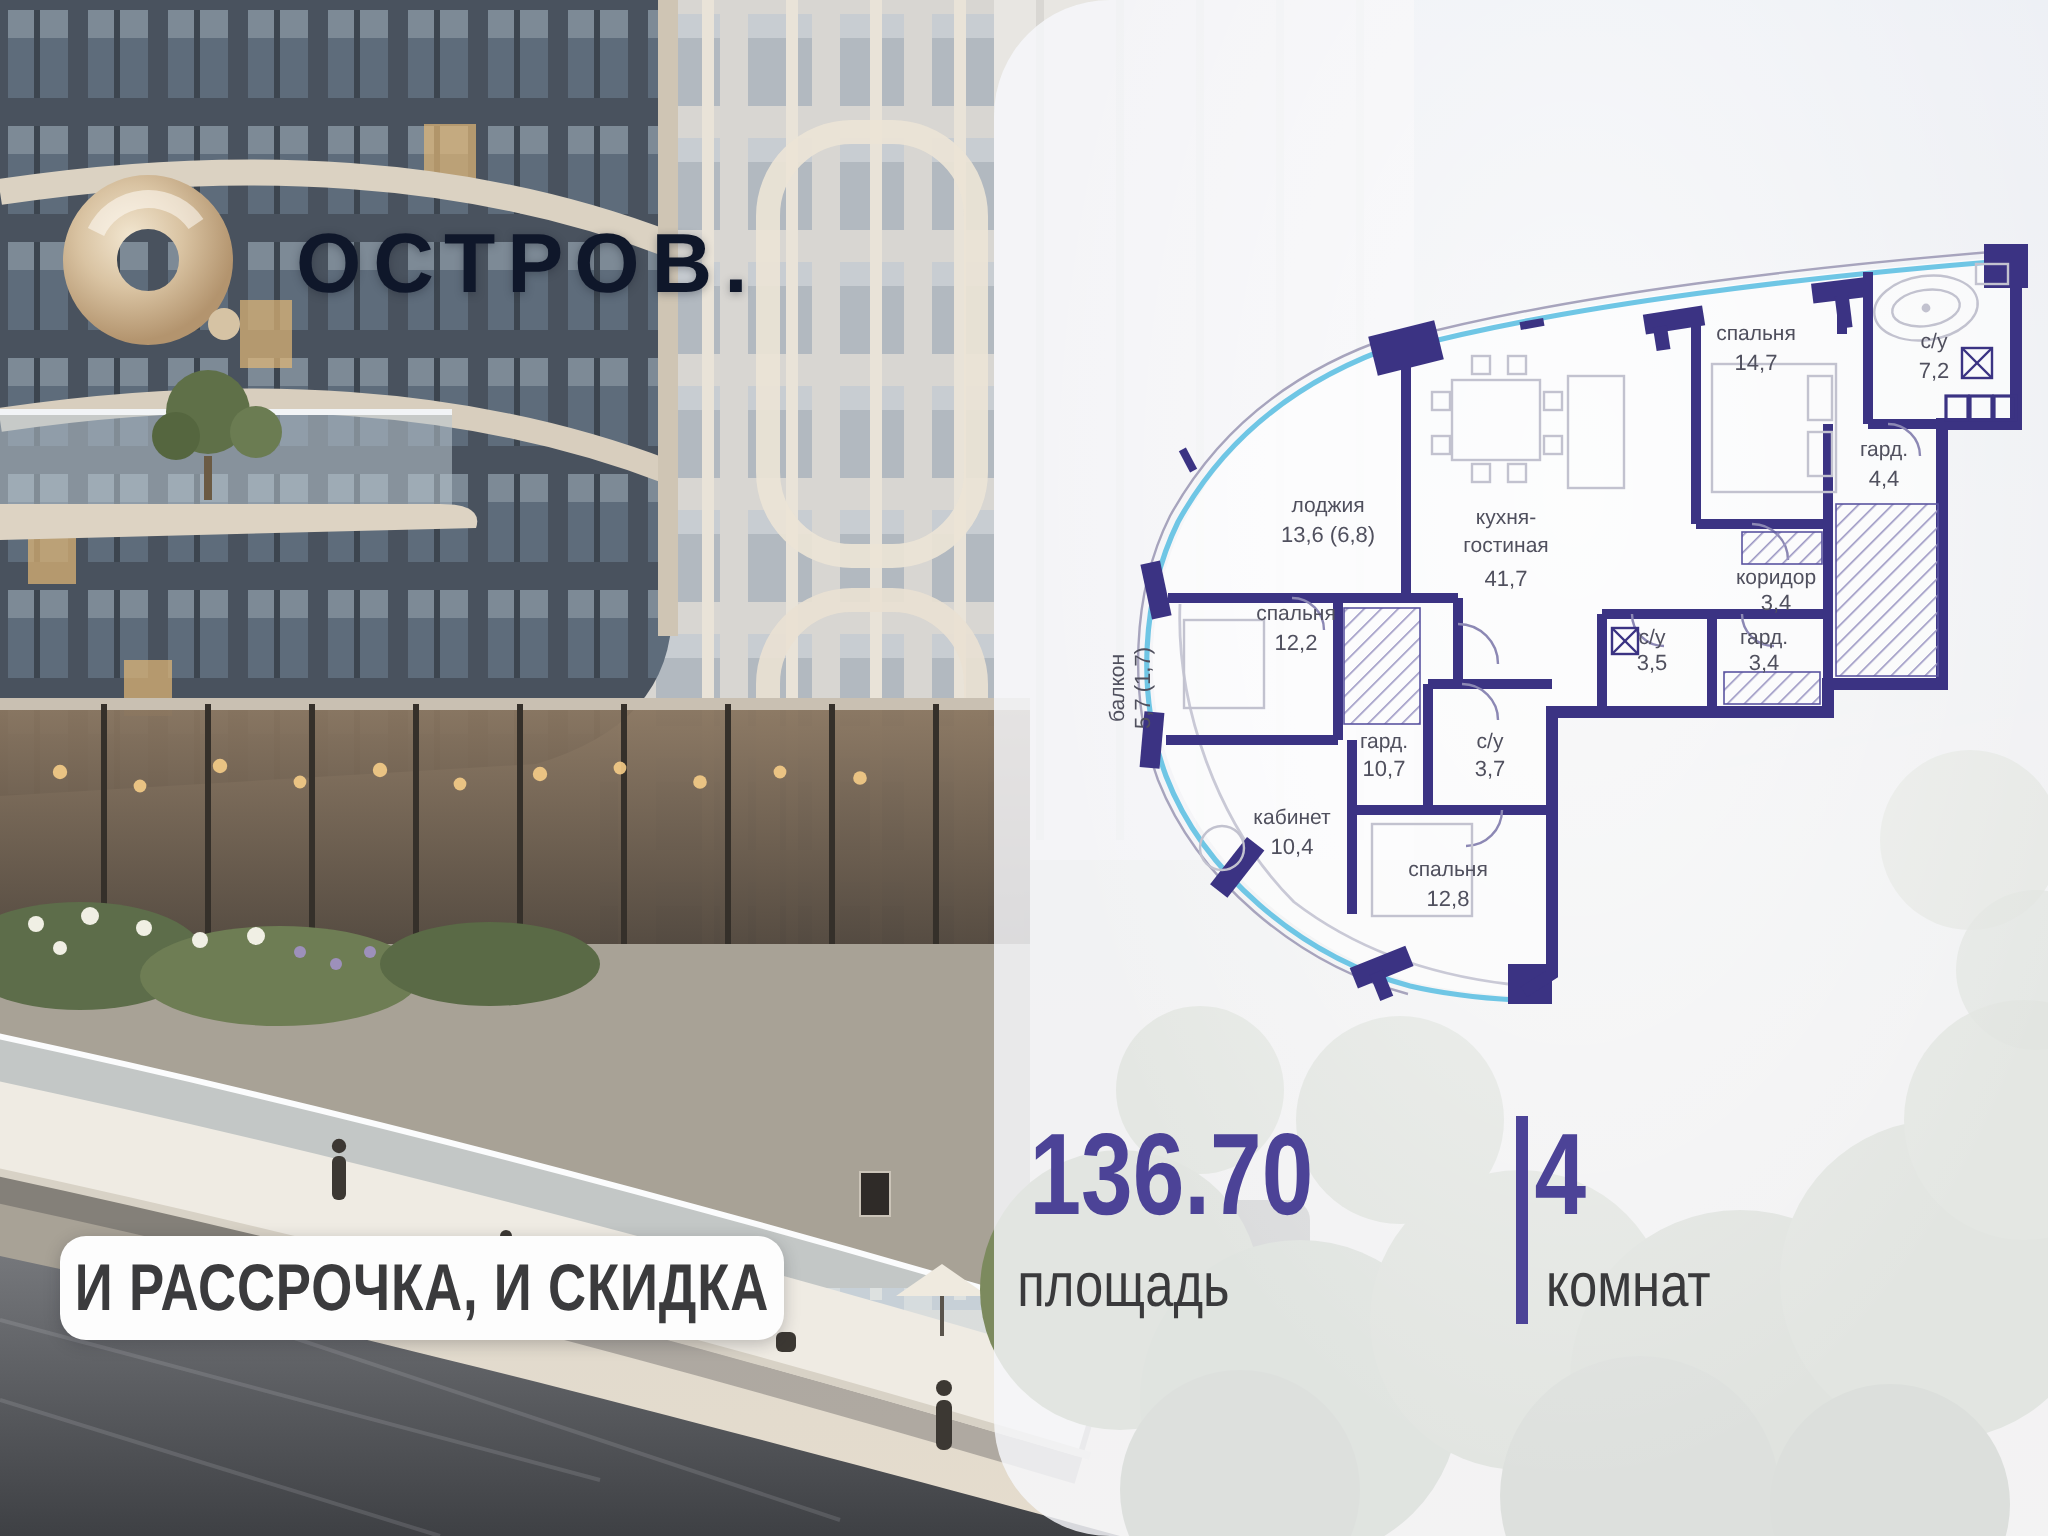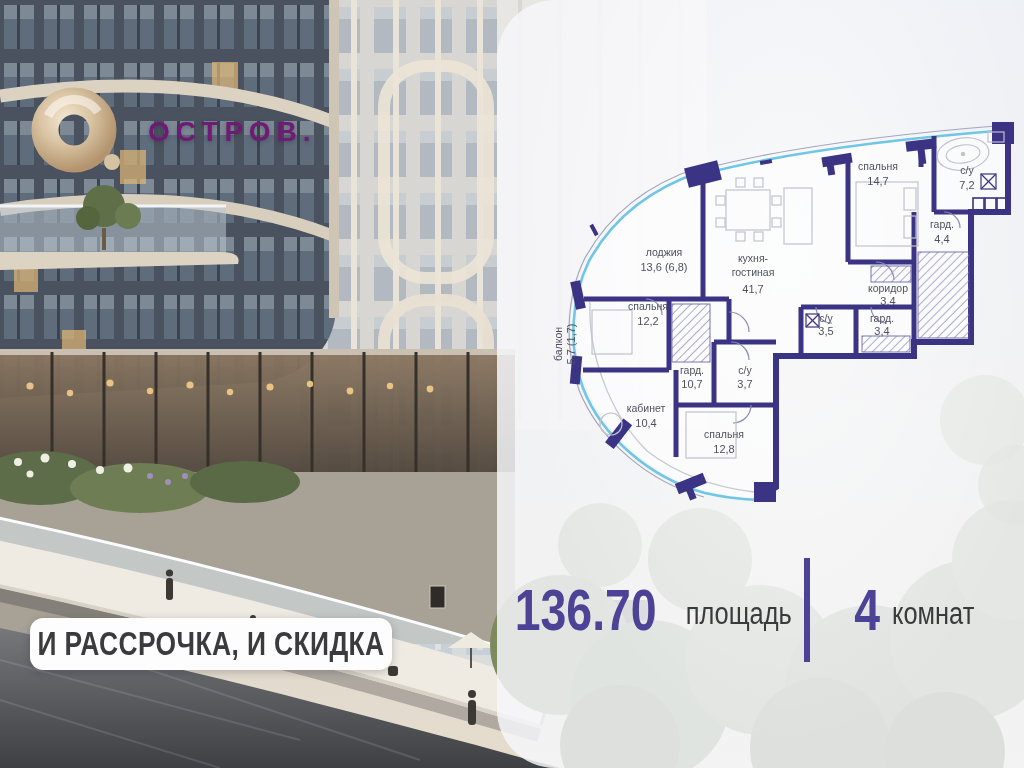--- a/index.html
+++ b/index.html
@@ -6,30 +6,30 @@
   .stage{position:relative;width:1024px;height:768px;overflow:hidden;
          font-family:"Liberation Sans","DejaVu Sans",sans-serif;background:#cfd5db;}
   .stage svg{display:block;}
   .scene{position:absolute;left:0;top:0;}
   .overlay-panel{position:absolute;left:497px;top:0;width:527px;height:768px;
         background:rgba(246,247,250,0.84);border-radius:58px 0 0 58px;}
   .overlay-panel::after{content:"";position:absolute;inset:0;border-radius:58px 0 0 58px;
         background:radial-gradient(ellipse at 55% 32%, rgba(255,255,255,0.6) 0%, rgba(255,255,255,0) 68%);}
   .plan-wrap{position:absolute;left:526px;top:112px;width:500px;height:420px;}
   .logo{position:absolute;left:28px;top:86px;display:flex;align-items:center;gap:20px;}
-  .logo-text{color:#701a75;font-size:28px;font-weight:700;letter-spacing:6px;
+  .logo-text{color:#0f172a;font-size:42px;font-weight:700;letter-spacing:6px;
         text-shadow:0 1px 4px rgba(30,35,45,0.35);}
   .badge{position:absolute;left:30px;top:618px;width:362px;height:52px;background:#fdfdfd;
         border-radius:13px;display:flex;align-items:center;justify-content:center;
         box-shadow:0 2px 8px rgba(30,30,40,0.25);}
   .badge-label{color:#3b3b3d;font-size:33px;font-weight:700;white-space:nowrap;
         transform:scaleX(0.8);letter-spacing:0.5px;}
   .stats{position:absolute;left:497px;top:548px;width:527px;height:124px;
         display:flex;align-items:stretch;}
-  .stat-cell{flex:1;display:flex;flex-direction:row;align-items:center;justify-content:center;}
+  .stat-cell{flex:1;display:flex;flex-direction:column;align-items:flex-start;justify-content:center;}
   .stat-value{font-size:58px;font-weight:700;color:#4c4397;line-height:1;transform:scaleX(0.8);}
   .stat-label{font-size:31px;font-weight:500;color:#3a3a3c;margin-top:8px;transform:scaleX(0.82);}
   .stat-divider{width:3px;background:#4c4397;align-self:center;height:104px;}
   .room-name,.room-area{fill:#50505e;font-size:10.5px;font-weight:500;
         font-family:"Liberation Sans","DejaVu Sans",sans-serif;}
   .room-area{font-size:11px;}
 </style>
 </head>
 <body>
 

